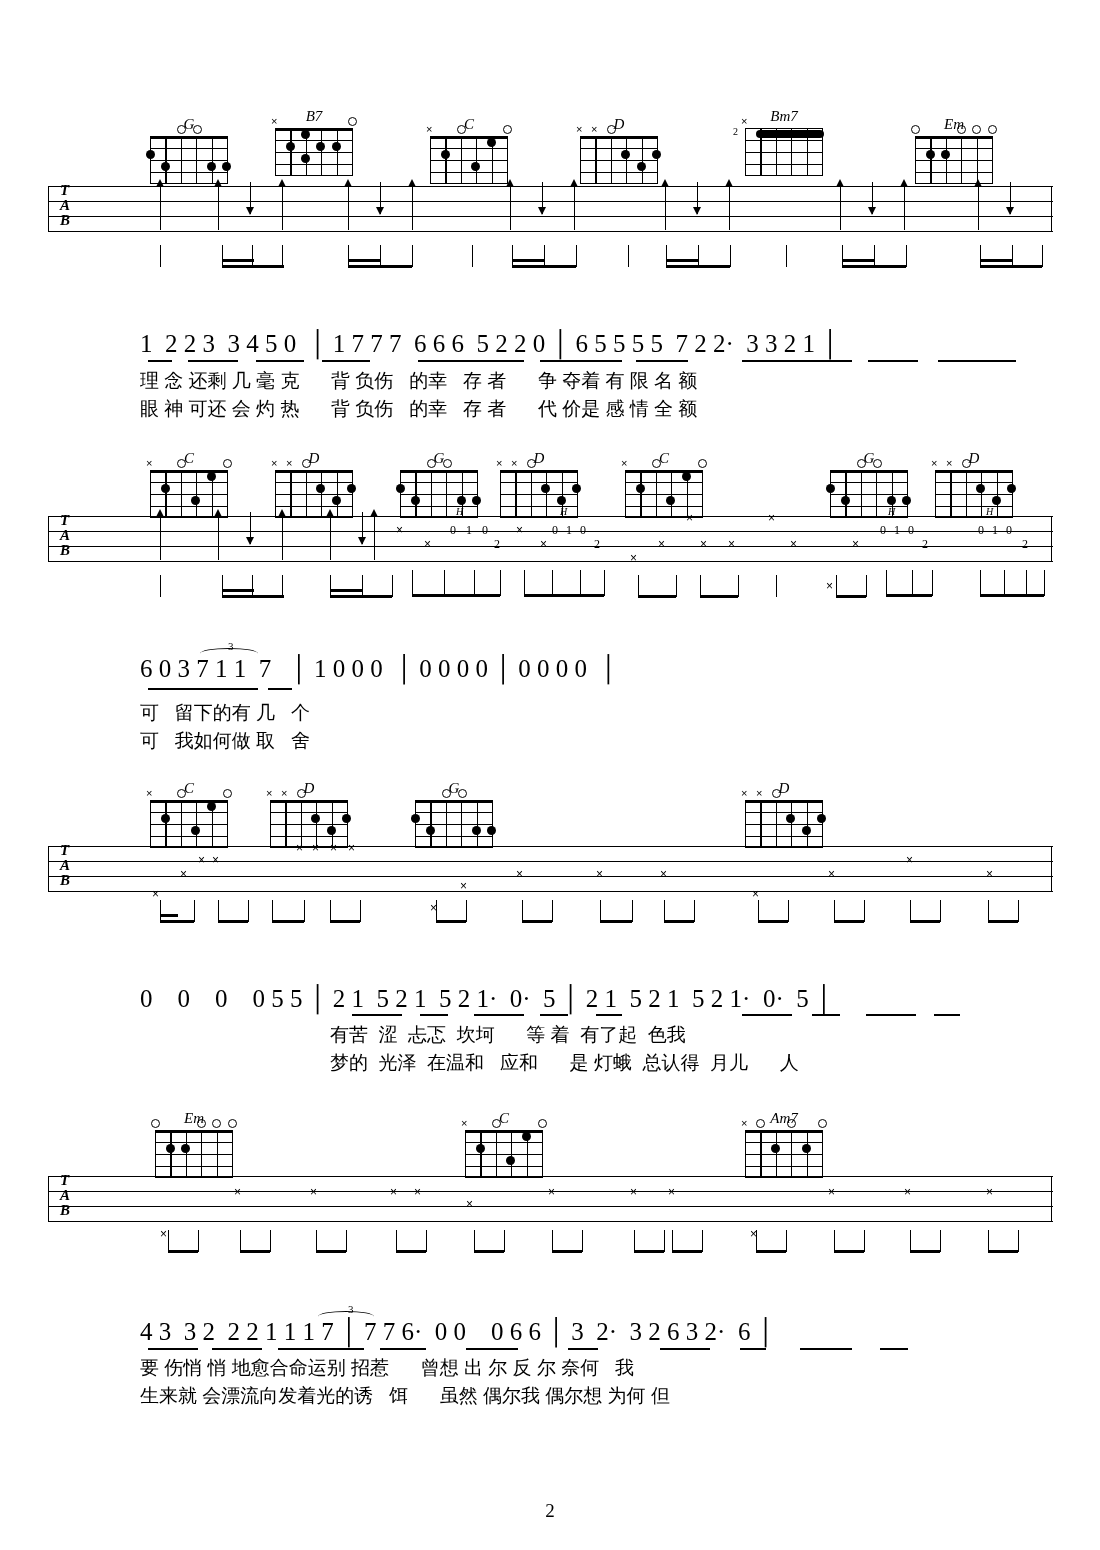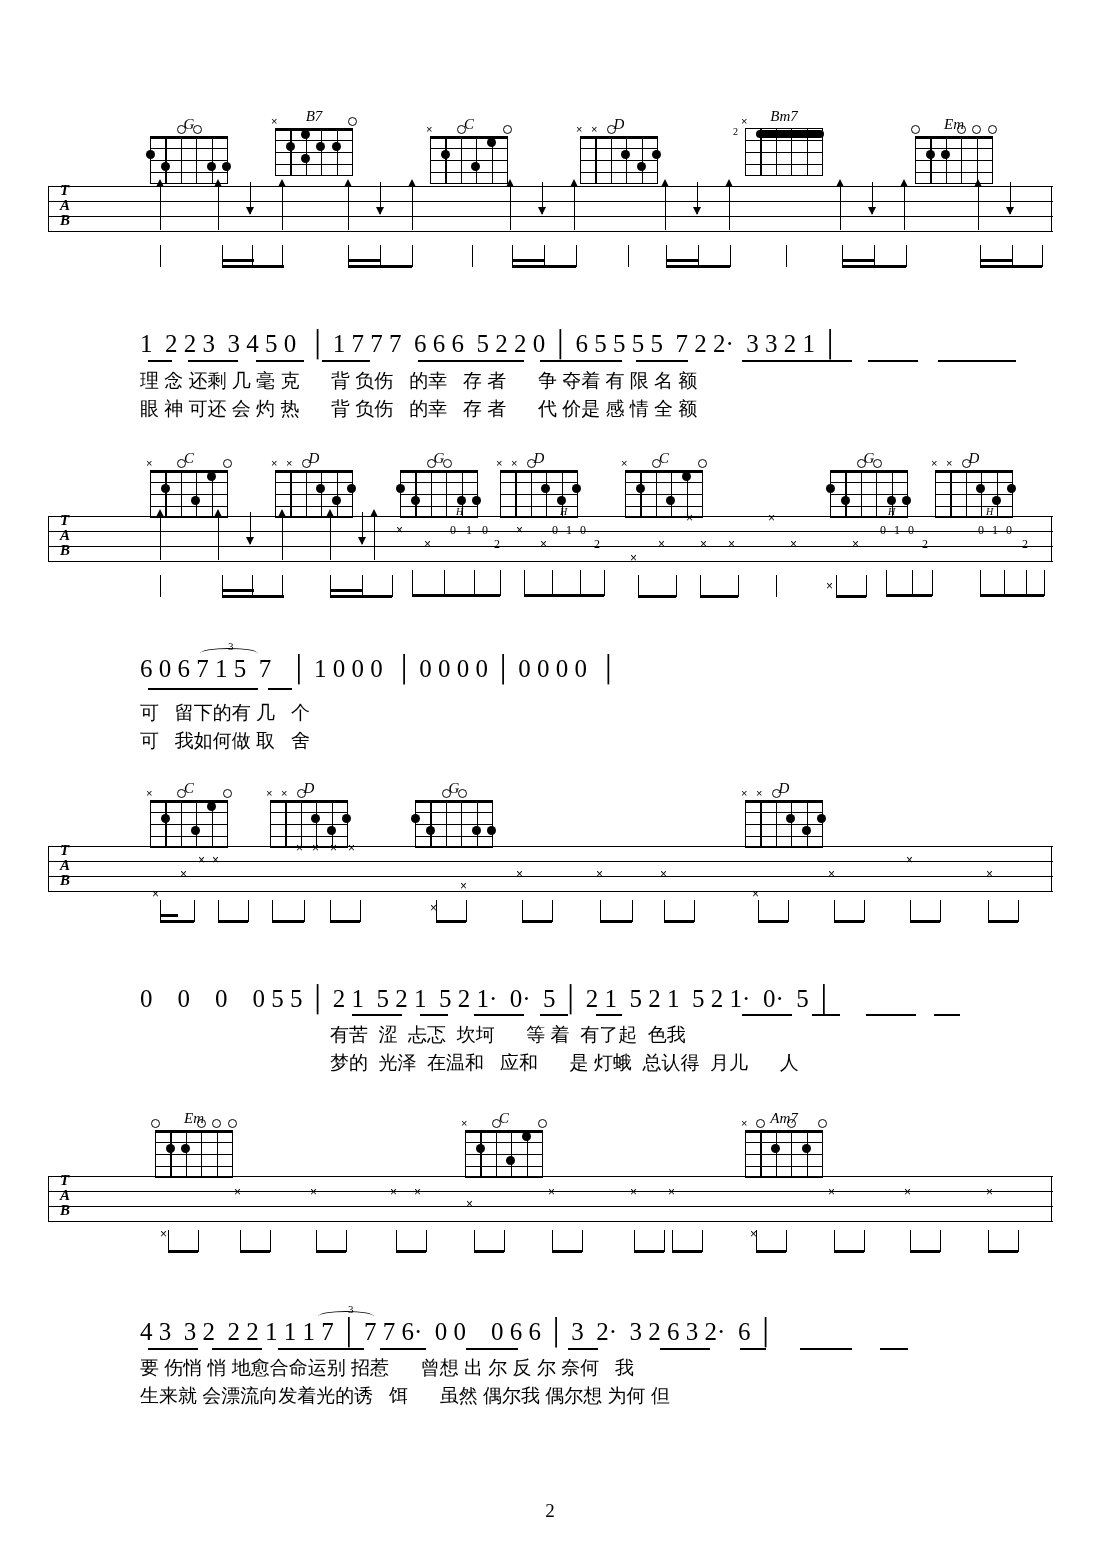--- a/index.html
+++ b/index.html
@@ -550,21 +550,21 @@
       <div class="stem" style="left:932px;top:570px;height:26px;"></div>
     <div class="beam" style="left:886px;top:594px;width:46px;"></div>
     <div class="stem" style="left:980px;top:570px;height:26px;"></div>
       <div class="stem" style="left:1004px;top:570px;height:26px;"></div>
       <div class="stem" style="left:1026px;top:570px;height:26px;"></div>
       <div class="stem" style="left:1044px;top:570px;height:26px;"></div>
     <div class="beam" style="left:980px;top:594px;width:64px;"></div>
   </div>
 
   <div>
-    <div class="numrow" style="left:140px;top:655px;">6 0 6 7 1 5  7   │ 1 0 0 0  │ 0 0 0 0 │ 0 0 0 0  │</div>
+    <div class="numrow" style="left:140px;top:655px;">6 0 3 7 1 1  7   │ 1 0 0 0  │ 0 0 0 0 │ 0 0 0 0  │</div>
     <div class="lyric" style="left:140px;top:700px;">可   留下的有 几   个</div>
     <div class="lyric" style="left:140px;top:728px;">可   我如何做 取   舍</div>
     <div class="undl" style="left:148px;top:688px;width:110px;"></div>
     <div class="undl" style="left:268px;top:688px;width:24px;"></div>
     <div class="trip" style="left:228px;top:640px;">3</div>
     <div class="slur" style="left:200px;top:648px;width:58px;"></div>
   </div>
 
   <div class="chord" style="left:150px;top:782px;width:78px;height:70px;">
     <div class="cname">C</div>

